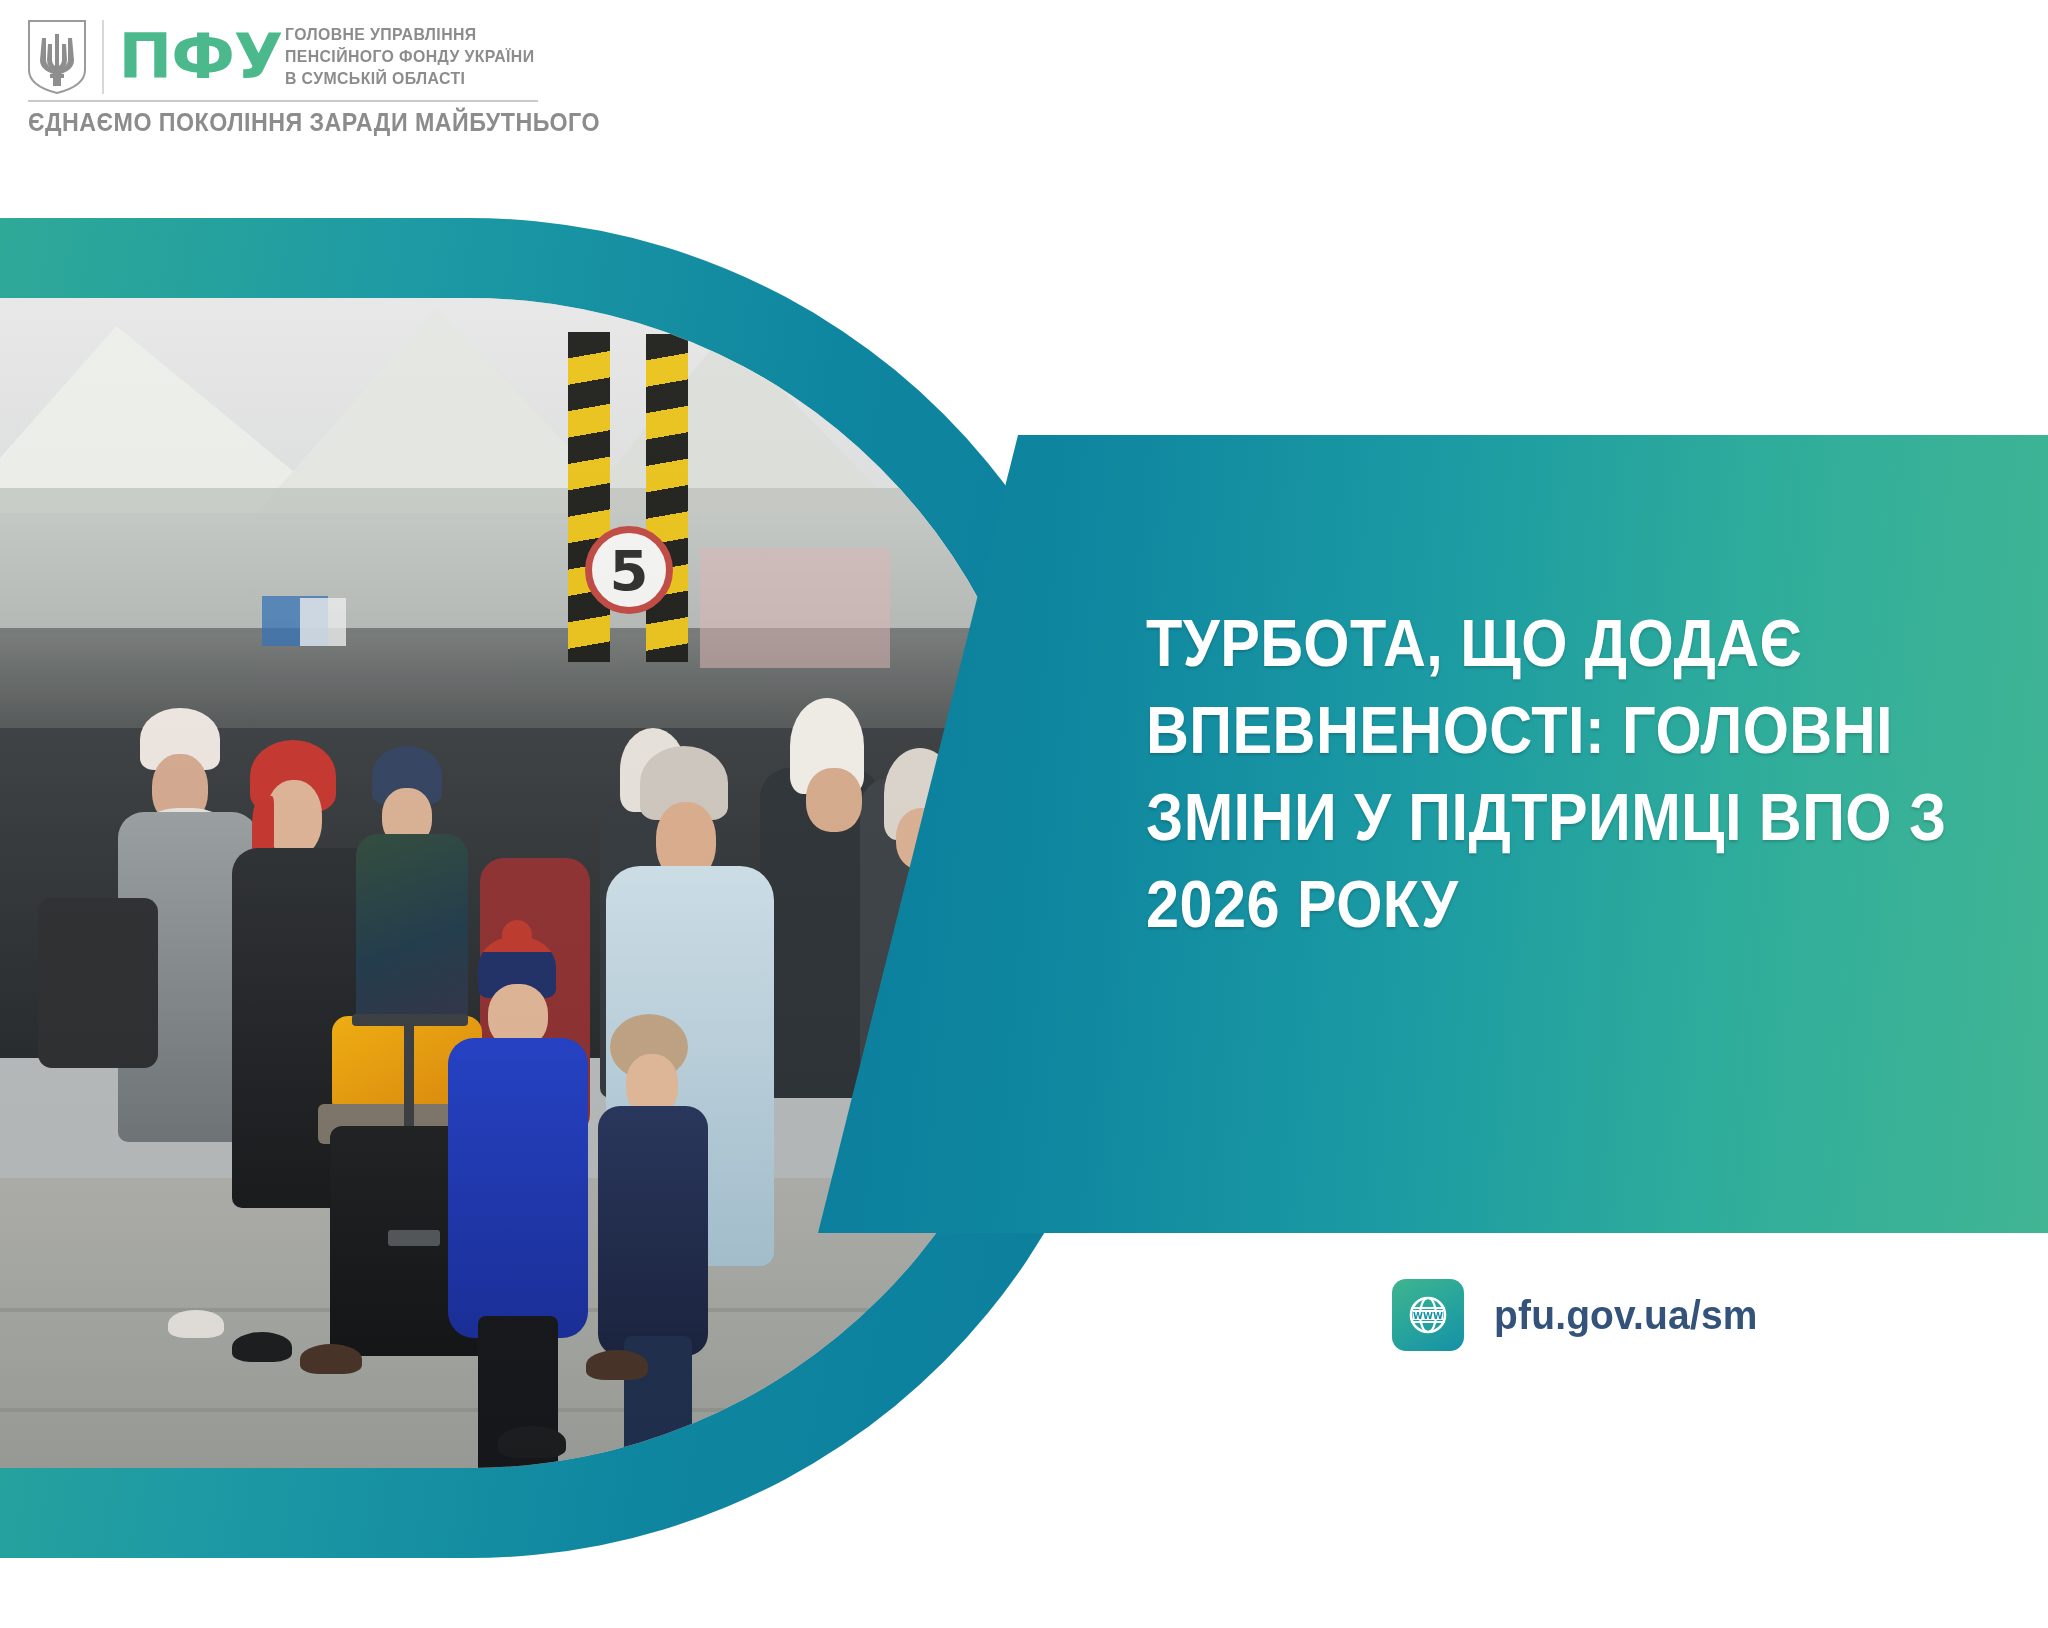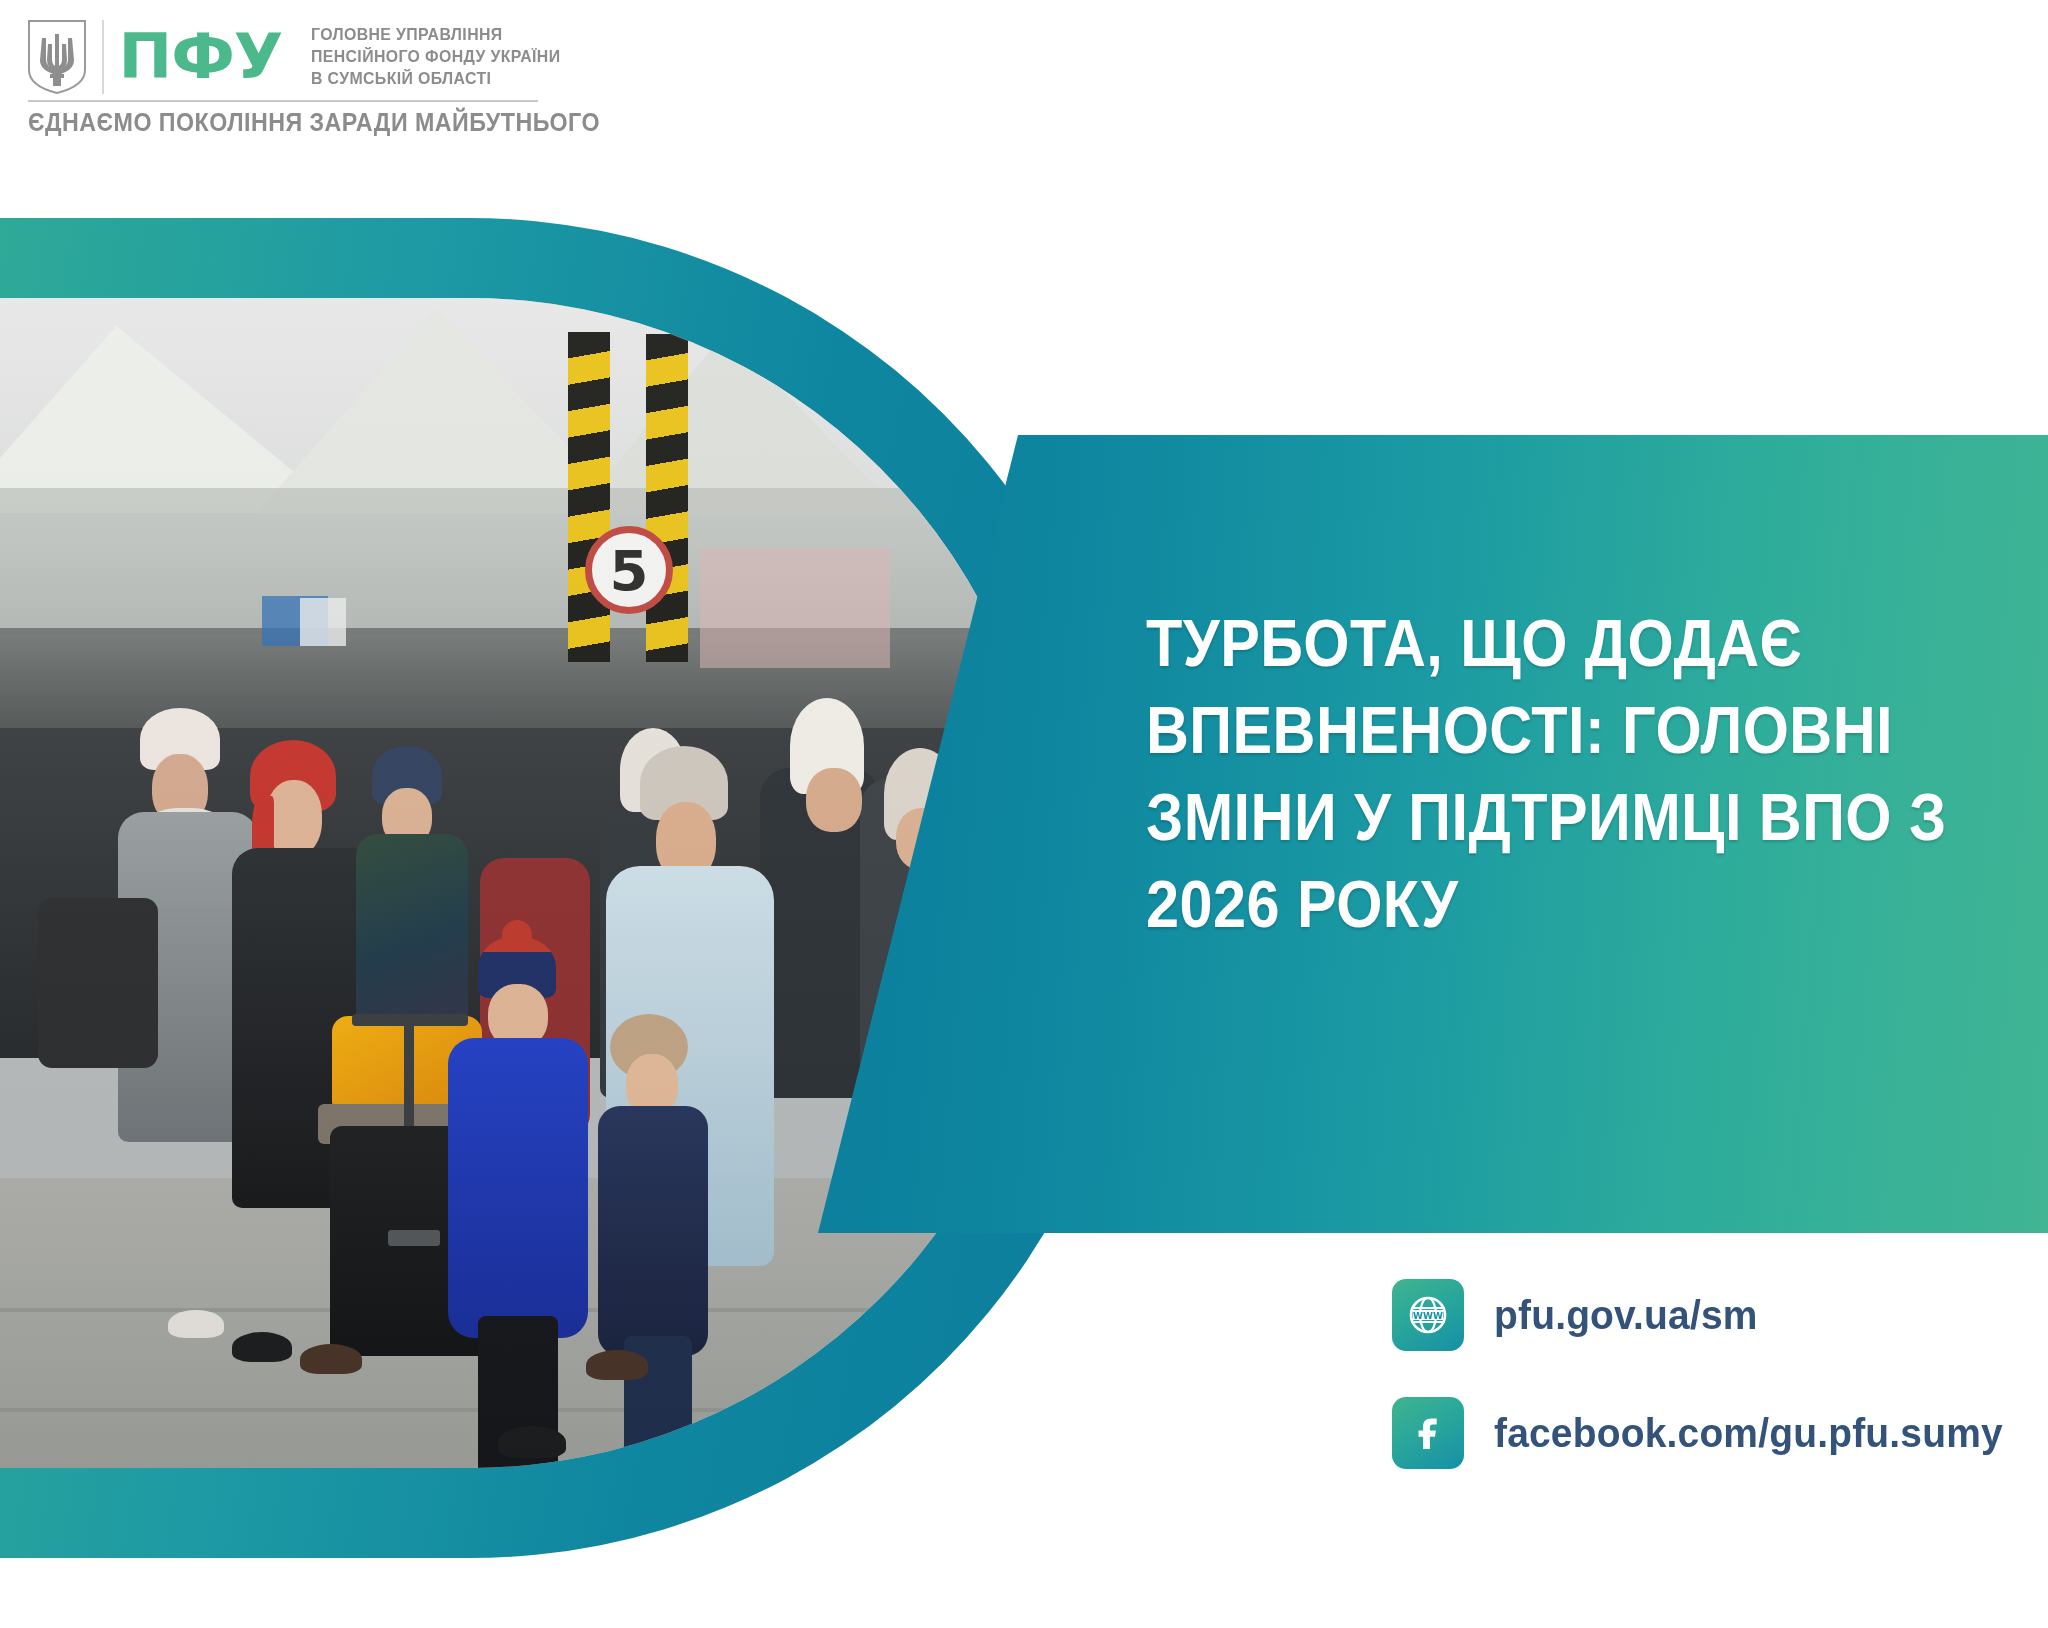--- a/index.html
+++ b/index.html
@@ -18,21 +18,21 @@
   .emblem svg { display:block; }
   .logo-divider {
     width:2px; height:74px; background:#d8d8d8; margin:0 16px 0 14px; flex:0 0 auto;
   }
   .pfu-mark {
     font-family:"DejaVu Sans", sans-serif;
     font-weight:bold; font-size:63px; line-height:0.92;
     color:#4cb98c; letter-spacing:-1px; flex:0 0 auto;
     transform:scaleX(1.02);
   }
-  .org-lines { margin-left:30px; flex:0 0 auto; }
+  .org-lines { margin-left:4px; flex:0 0 auto; }
   .org-lines div {
     font-family:"Liberation Sans", sans-serif;
     font-weight:bold; font-size:16.5px; line-height:1.32;
     color:#8c8c8c; letter-spacing:0.4px; white-space:nowrap;
     transform:scaleX(0.96); transform-origin:left center;
   }
   .tag-rule {
     position:absolute; left:28px; top:100px; width:510px; height:2px; background:#c9c9c9;
   }
   .tagline {
@@ -360,23 +360,15 @@
         <ellipse cx="22" cy="22" rx="8" ry="17" fill="none" stroke="#fff" stroke-width="2.2"></ellipse>
         <line x1="5" y1="15" x2="39" y2="15" stroke="#fff" stroke-width="2.2"></line>
         <line x1="5" y1="29" x2="39" y2="29" stroke="#fff" stroke-width="2.2"></line>
         <rect x="7" y="17" width="30" height="10" fill="#fff"></rect>
         <text x="22" y="25.6" text-anchor="middle" font-family="DejaVu Sans, sans-serif" font-size="9" font-weight="bold" fill="#1590a8">WWW</text>
       </svg>
     </div>
     <div class="ctext">pfu.gov.ua/sm</div>
   </div>
 
-  <div class="crow">
-    <div class="cicon">
-      <svg width="44" height="44" viewBox="0 0 44 44">
-        <path d="M26.5 13.5h4.2V7.6h-5.6c-5 0-8 3-8 7.9v4.1h-4.6v6.2h4.6V38h6.8V25.8h5.1l.9-6.2h-6v-3.2c0-1.7.9-2.9 2.6-2.9z" fill="#fff"></path>
-      </svg>
-    </div>
-    <div class="ctext">facebook.com/gu.pfu.sumy</div>
-  </div>
 
 
 </div>
 
 </body></html>

